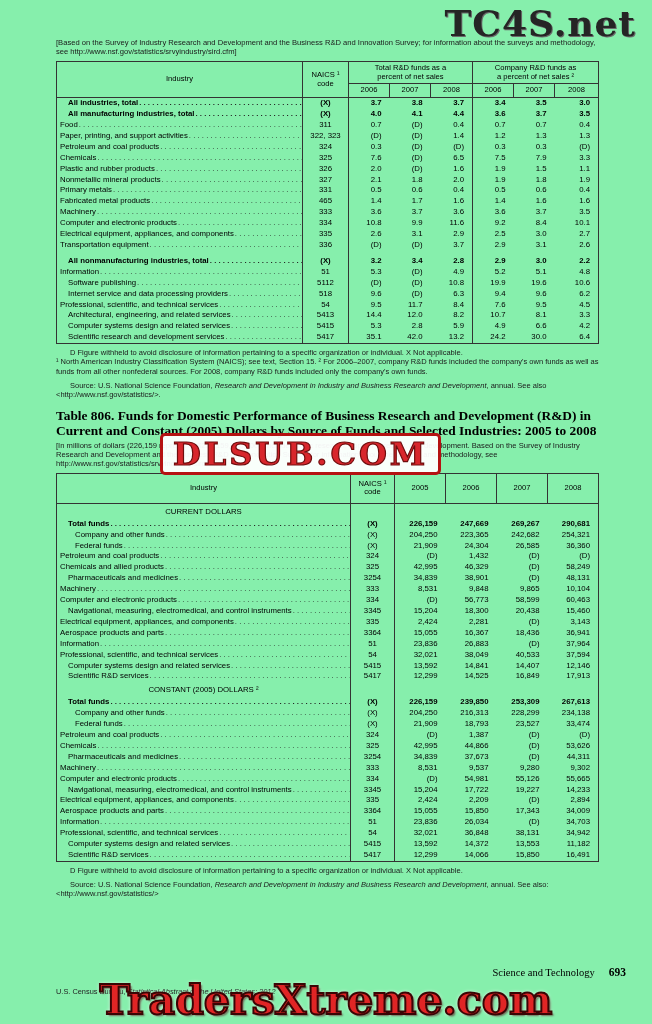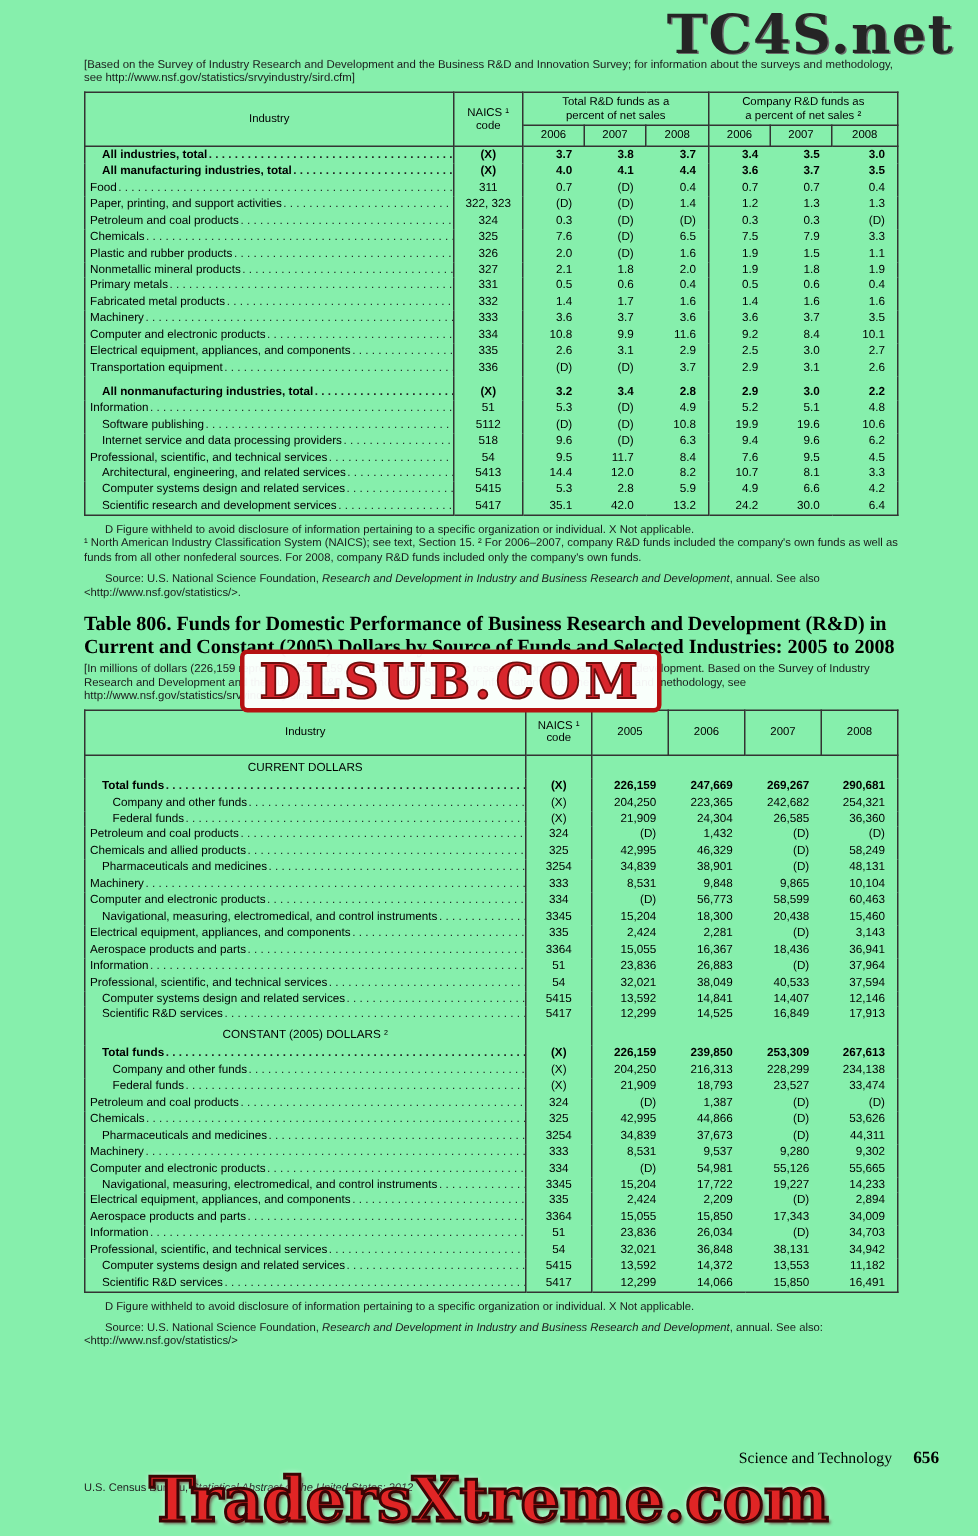--- a/index.html
+++ b/index.html
@@ -232,21 +232,21 @@
             <td class="valcell">0.6</td>
             <td class="valcell">0.4</td>
           </tr>
           <tr>
             <td class="lblcell">
               <div class="lbl ind0">
                 <span class="txt">Fabricated metal products</span>
                 <span class="dots"></span>
               </div>
             </td>
-            <td class="codecell">332</td>
+            <td class="codecell">465</td>
             <td class="valcell">1.4</td>
             <td class="valcell">1.7</td>
             <td class="valcell">1.6</td>
             <td class="valcell groupstart">1.4</td>
             <td class="valcell">1.6</td>
             <td class="valcell">1.6</td>
           </tr>
           <tr>
             <td class="lblcell">
               <div class="lbl ind0">
@@ -880,20 +880,20 @@
             <td class="valcell">16,491</td>
           </tr>
         </tbody>
     </table>
 
     <p class="fn first">D Figure withheld to avoid disclosure of information pertaining to a specific organization or individual. X Not applicable.</p>
     <p class="src"><span>Source: U.S. National Science Foundation, </span><span class="it">Research and Development in Industry and Business Research and Development</span><span>, annual. See also: &lt;http://www.nsf.gov/statistics/&gt;</span></p>
   </section>
 
   <div class="footer-chapter">
-    <span>Science and Technology</span><span class="pagenum">656</span>
+    <span>Science and Technology</span><span class="pagenum">693</span>
   </div>
   <div class="footer-credit">
     <span>U.S. Census Bureau, </span><span class="it">Statistical Abstract of the United States: 2012</span>
   </div>
 
   <div class="wm-bottom">TradersXtreme.com</div>
 </div>
 
 </body></html>

